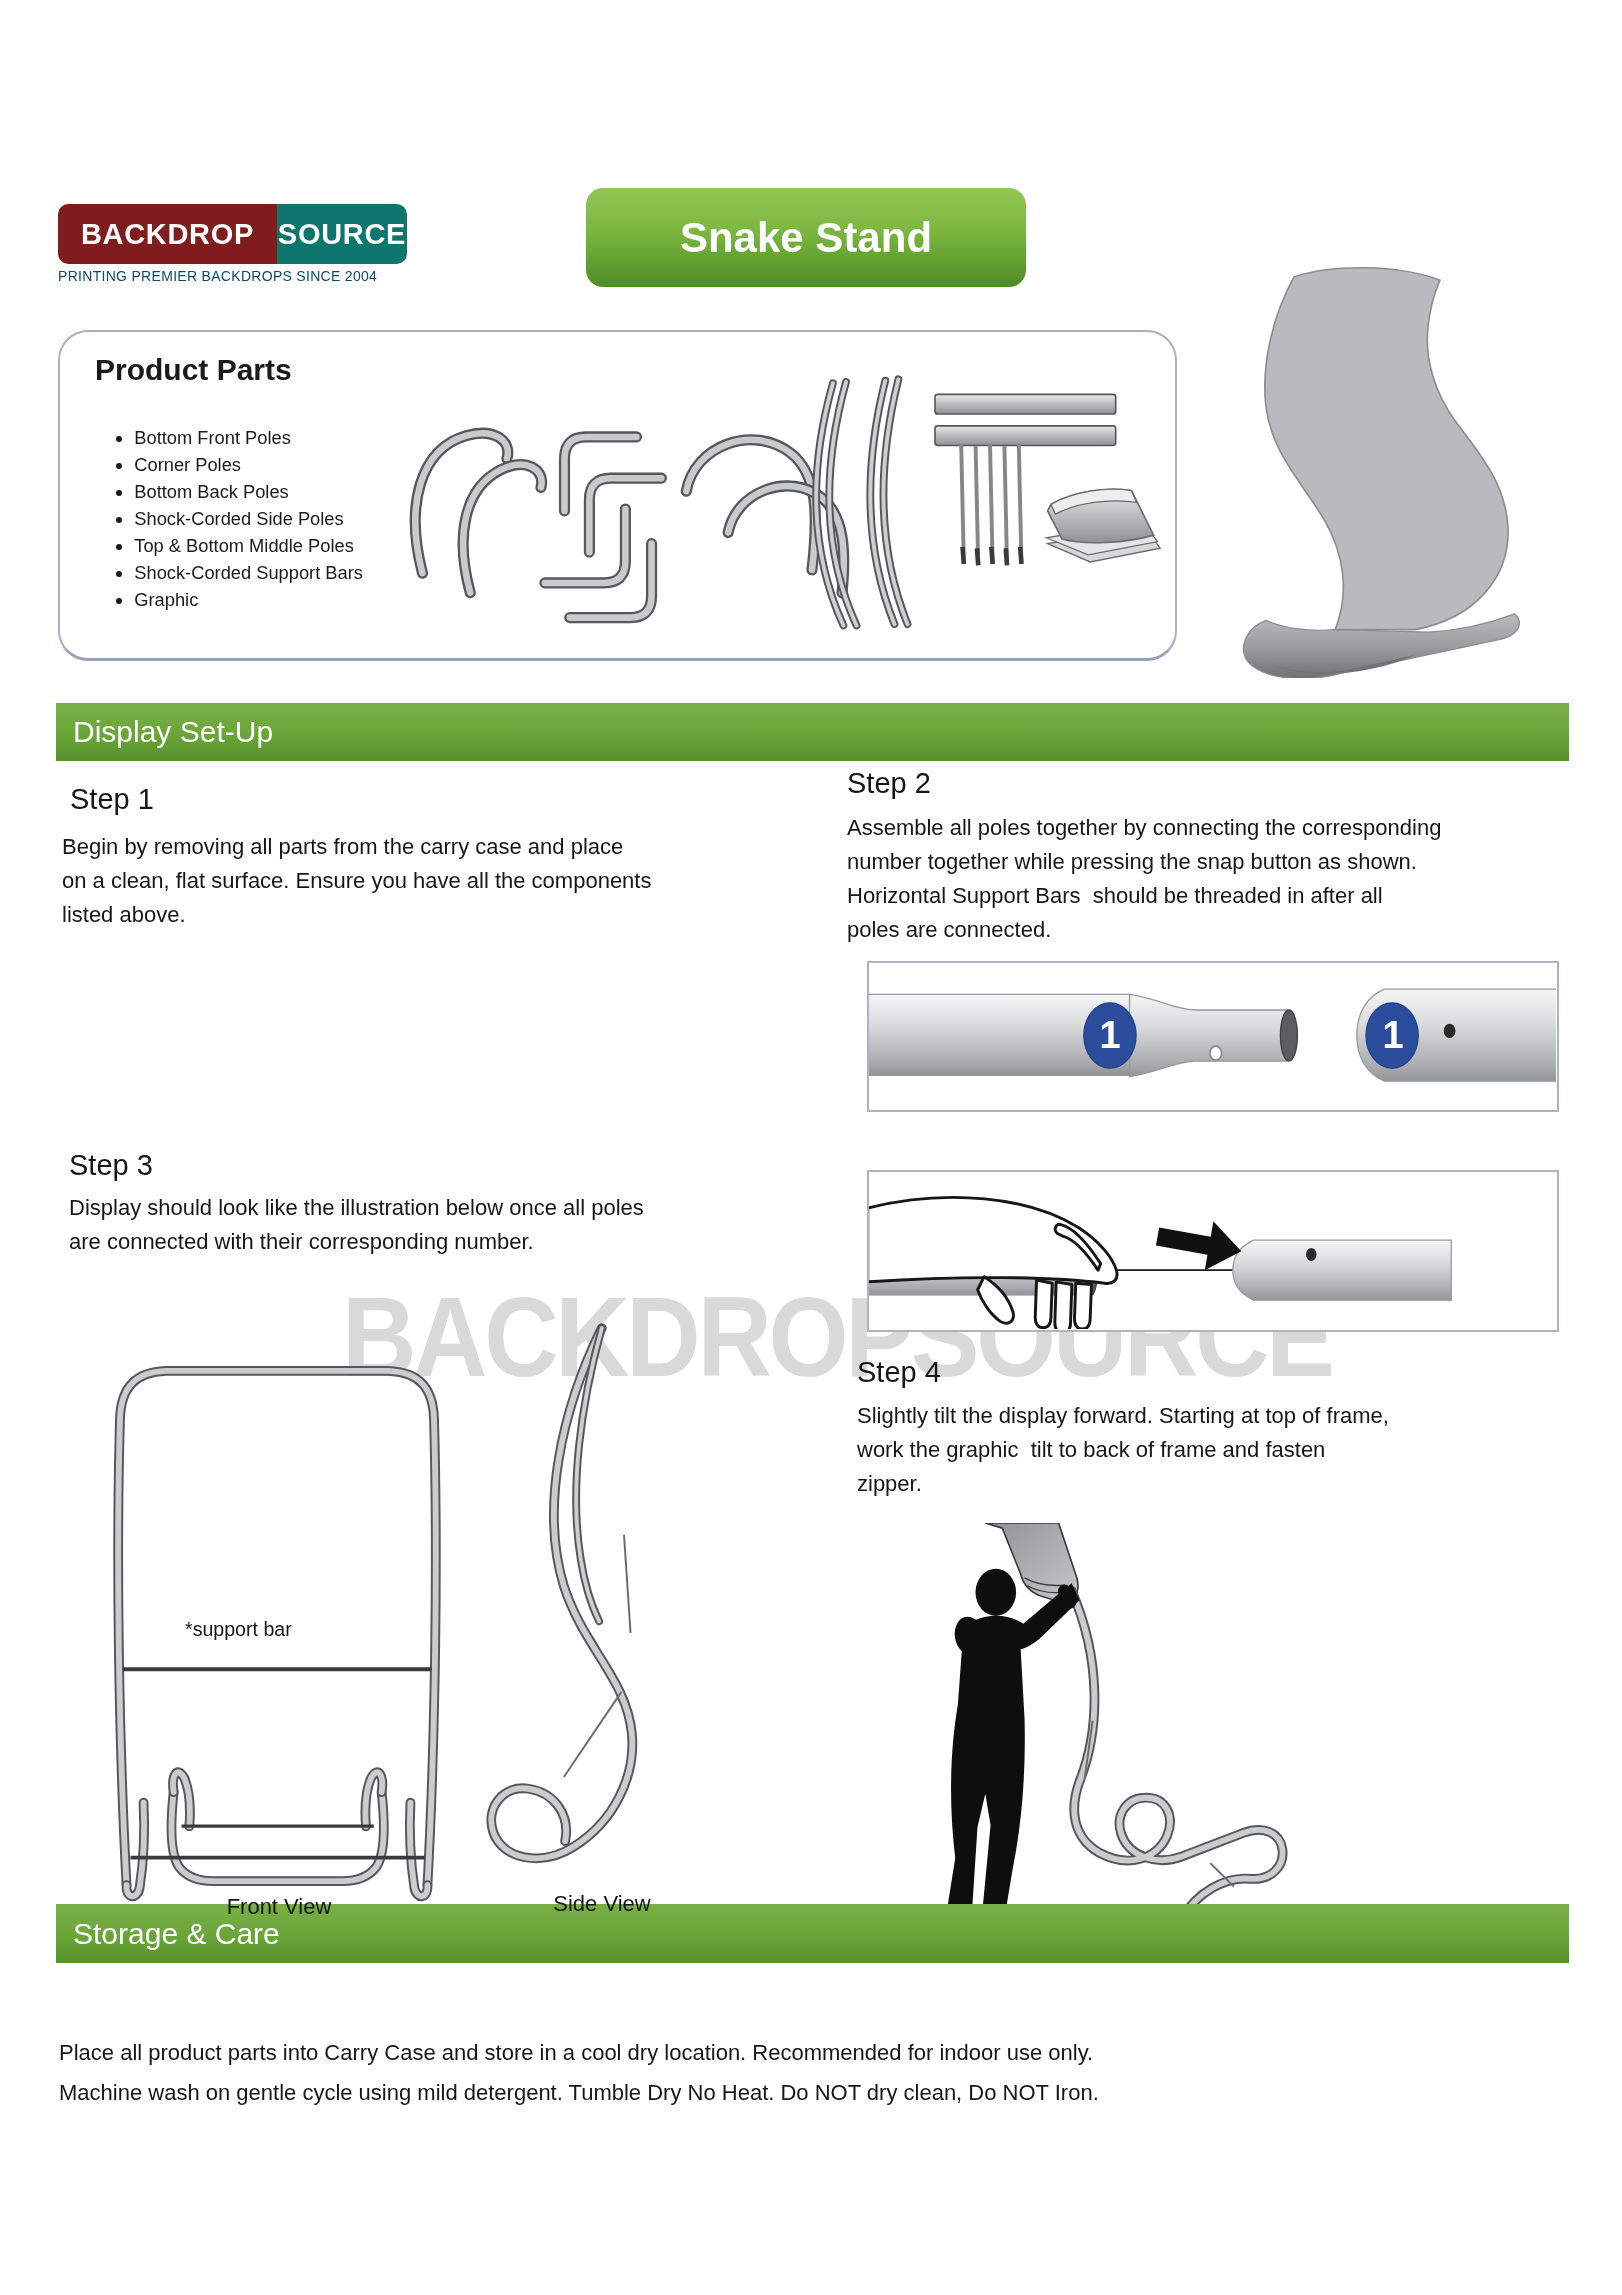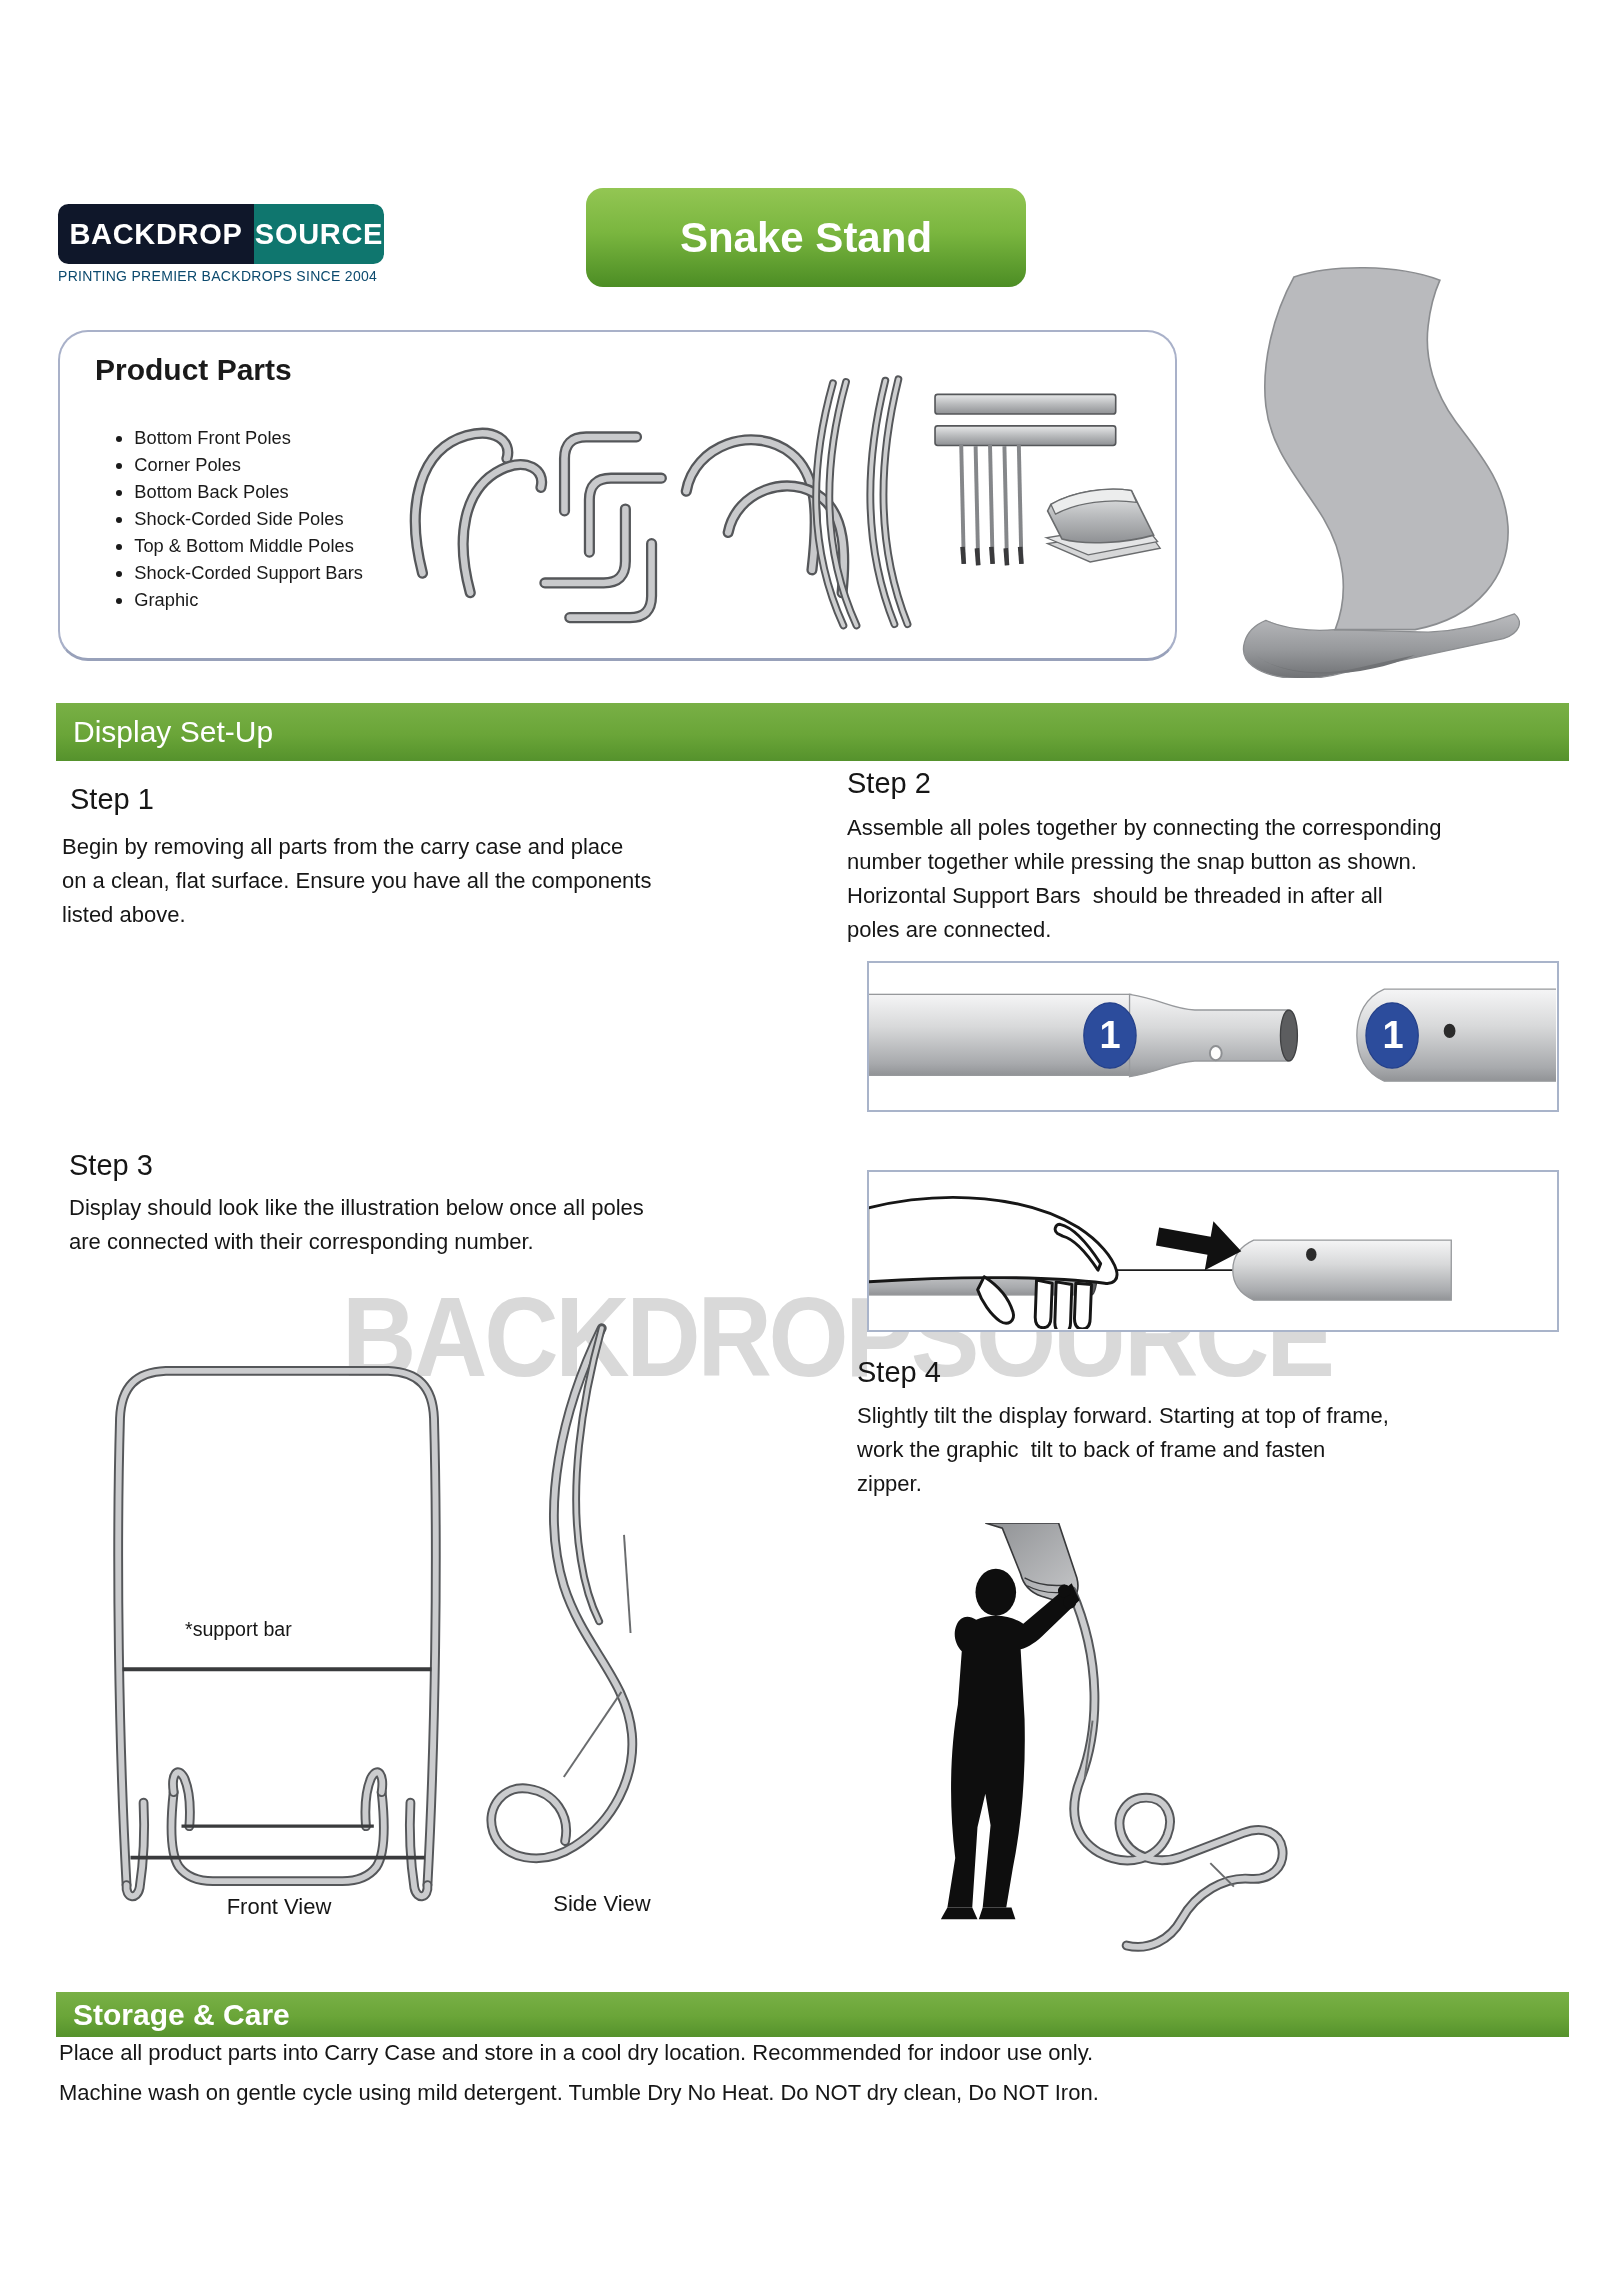--- a/index.html
+++ b/index.html
@@ -2,22 +2,22 @@
 <html style="font-size:10.5px"><head>
 <meta charset="utf-8">
 <style>
   html,body { margin:0; padding:0; background:#ffffff; }
   body { font-family:"Liberation Sans", sans-serif; }
   .page { position:relative; width:1623px; height:2295px; background:#ffffff; overflow:hidden; }
 
   
   .logo { position:absolute; left:58px; top:204px; width:349px; }
   .logo-row { display:flex; height:60px; }
-  .logo-blue { background:#0f172a; color:#fff; font-weight:bold; font-size:29px;
-    display:flex; align-items:center; justify-content:center; width:196px;
+  .logo-blue { background:#7f1d1d; color:#fff; font-weight:bold; font-size:29px;
+    display:flex; align-items:center; justify-content:center; width:219px;
     border-radius:10.5px 0 0 10.5px; letter-spacing:0.7px; }
   .logo-red { background:#0f766e; color:#fff; font-weight:bold; font-size:29px;
     display:flex; align-items:center; justify-content:center; width:130px;
     border-radius:0 10.5px 10.5px 0; letter-spacing:0.7px; }
   .logo-tagline { margin-top:3.9px; font-size:14px; color:#0c4a6e; letter-spacing:0.3px; text-align:left; width:349px; }
 
   
   .banner { position:absolute; left:586px; top:188px; width:440px; height:99px;
     border-radius:17px;
     background:linear-gradient(to bottom,#93c653 0%,#7ab63f 45%,#4c8d24 100%);
@@ -30,21 +30,21 @@
   .parts-heading { position:absolute; left:95px; top:353px; font-size:30px; font-weight:bold; color:#1a1a1a; z-index:3; }
   .parts-list { position:absolute; left:116px; top:424px; margin:0; padding:0 0 0 18.3px; z-index:3; }
   .parts-list li { font-size:18.3px; color:#1a1a1a; line-height:27px; }
   .parts-illustration { position:absolute; left:393px; top:357px; z-index:3; }
 
   
   .section-bar { position:absolute; left:56px; width:1513px; height:58px;
     background:linear-gradient(to bottom,#79b046 0%,#6aa538 55%,#55922c 100%);
     color:#fff; font-size:30px; display:flex; align-items:center; padding-left:17px; box-sizing:border-box; z-index:2; }
   .bar-display { top:703px; }
-  .bar-storage { top:1992px; height:45px;font-weight:bold; }
+  .bar-storage { top:1904px; height:59px; }
 
   
   .step-title { position:absolute; font-size:29px; color:#161616; z-index:3; }
   .step-body { position:absolute; font-size:22px; color:#161616; line-height:34px; white-space:pre; z-index:3; }
 
   
   .illus-box { position:absolute; left:867px; width:692px; background:#fff;
     border:2.6px solid #a9b4ca; box-sizing:border-box; z-index:2; }
   .illus-box-1 { top:961px; height:151px; }
   .illus-box-2 { top:1170px; height:162px; }

